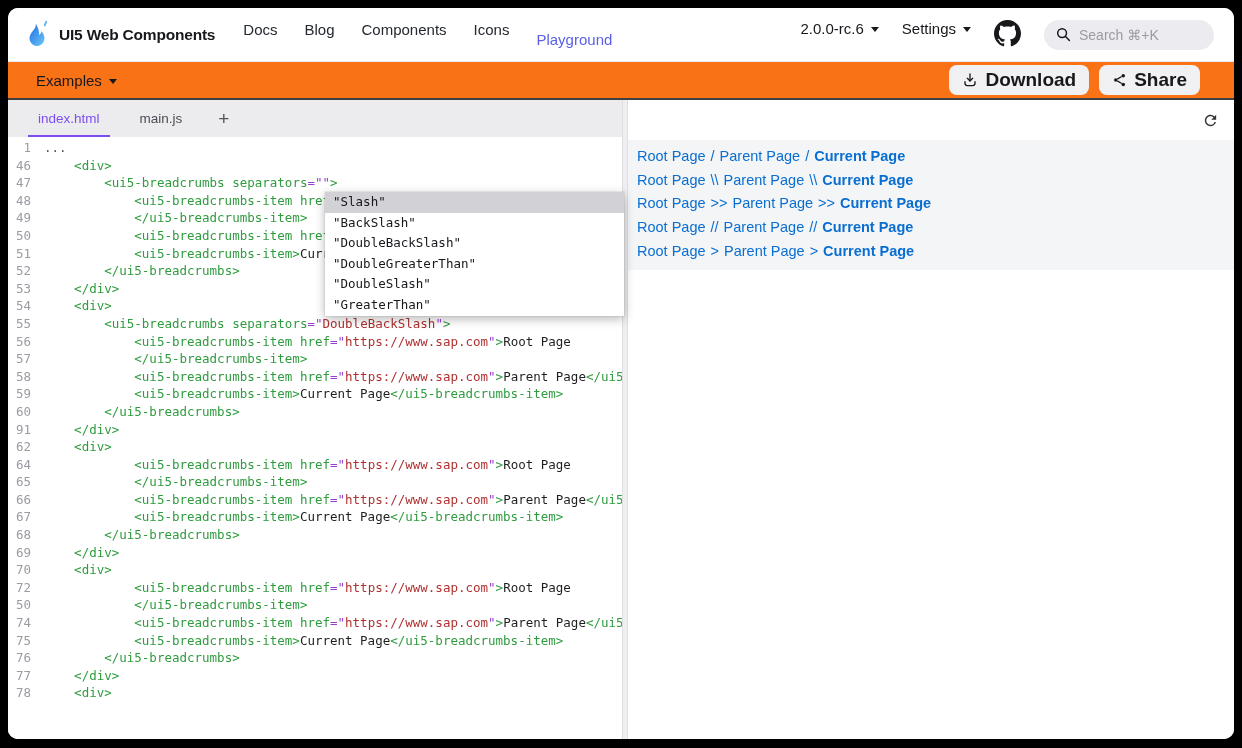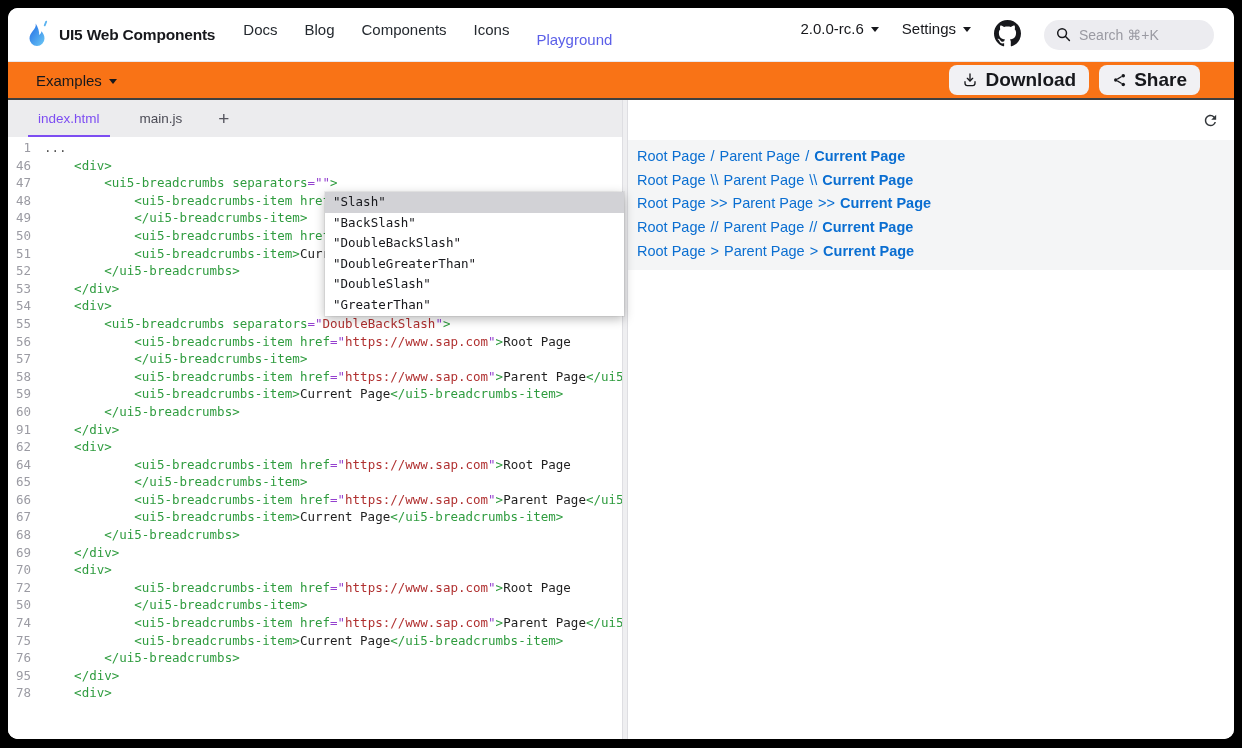--- a/index.html
+++ b/index.html
@@ -198,21 +198,21 @@
             <div class="code-line"><span class="ln">66</span><span class="ct"><span class="tk-i">            </span><span class="tk-t">&lt;ui5-breadcrumbs-item</span><span class="tk-i"> </span><span class="tk-a">href</span><span class="tk-e">=</span><span class="tk-q">"</span><span class="tk-s">https://www.sap.com</span><span class="tk-q">"</span><span class="tk-t">&gt;</span><span class="tk-x">Parent Page</span><span class="tk-t">&lt;/ui5-breadcrumbs-item&gt;</span></span></div>
             <div class="code-line"><span class="ln">67</span><span class="ct"><span class="tk-i">            </span><span class="tk-t">&lt;ui5-breadcrumbs-item&gt;</span><span class="tk-x">Current Page</span><span class="tk-t">&lt;/ui5-breadcrumbs-item&gt;</span></span></div>
             <div class="code-line"><span class="ln">68</span><span class="ct"><span class="tk-i">        </span><span class="tk-t">&lt;/ui5-breadcrumbs&gt;</span></span></div>
             <div class="code-line"><span class="ln">69</span><span class="ct"><span class="tk-i">    </span><span class="tk-t">&lt;/div&gt;</span></span></div>
             <div class="code-line"><span class="ln">70</span><span class="ct"><span class="tk-i">    </span><span class="tk-t">&lt;div&gt;</span></span></div>
             <div class="code-line"><span class="ln">72</span><span class="ct"><span class="tk-i">            </span><span class="tk-t">&lt;ui5-breadcrumbs-item</span><span class="tk-i"> </span><span class="tk-a">href</span><span class="tk-e">=</span><span class="tk-q">"</span><span class="tk-s">https://www.sap.com</span><span class="tk-q">"</span><span class="tk-t">&gt;</span><span class="tk-x">Root Page</span></span></div>
             <div class="code-line"><span class="ln">50</span><span class="ct"><span class="tk-i">            </span><span class="tk-t">&lt;/ui5-breadcrumbs-item&gt;</span></span></div>
             <div class="code-line"><span class="ln">74</span><span class="ct"><span class="tk-i">            </span><span class="tk-t">&lt;ui5-breadcrumbs-item</span><span class="tk-i"> </span><span class="tk-a">href</span><span class="tk-e">=</span><span class="tk-q">"</span><span class="tk-s">https://www.sap.com</span><span class="tk-q">"</span><span class="tk-t">&gt;</span><span class="tk-x">Parent Page</span><span class="tk-t">&lt;/ui5-breadcrumbs-item&gt;</span></span></div>
             <div class="code-line"><span class="ln">75</span><span class="ct"><span class="tk-i">            </span><span class="tk-t">&lt;ui5-breadcrumbs-item&gt;</span><span class="tk-x">Current Page</span><span class="tk-t">&lt;/ui5-breadcrumbs-item&gt;</span></span></div>
             <div class="code-line"><span class="ln">76</span><span class="ct"><span class="tk-i">        </span><span class="tk-t">&lt;/ui5-breadcrumbs&gt;</span></span></div>
-            <div class="code-line"><span class="ln">95</span><span class="ct"><span class="tk-i">    </span><span class="tk-t">&lt;/div&gt;</span></span></div>
+            <div class="code-line"><span class="ln">77</span><span class="ct"><span class="tk-i">    </span><span class="tk-t">&lt;/div&gt;</span></span></div>
             <div class="code-line"><span class="ln">78</span><span class="ct"><span class="tk-i">    </span><span class="tk-t">&lt;div&gt;</span></span></div>
           </div>
       </div>
 
       <div class="pane-divider"></div>
 
       <div class="preview">
         <div class="preview-top">
           <button class="refresh-btn">
             <svg width="17" height="17" viewBox="0 0 24 24">

